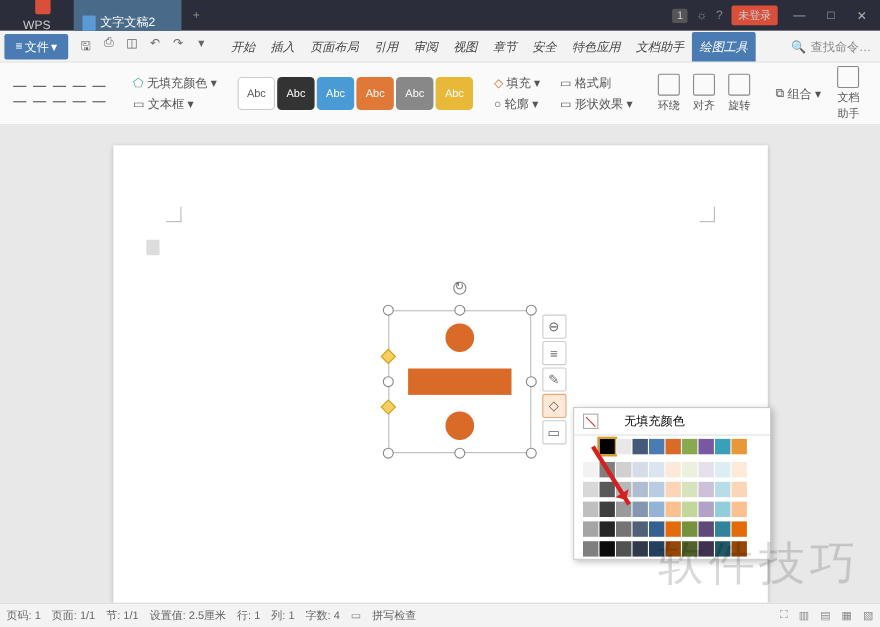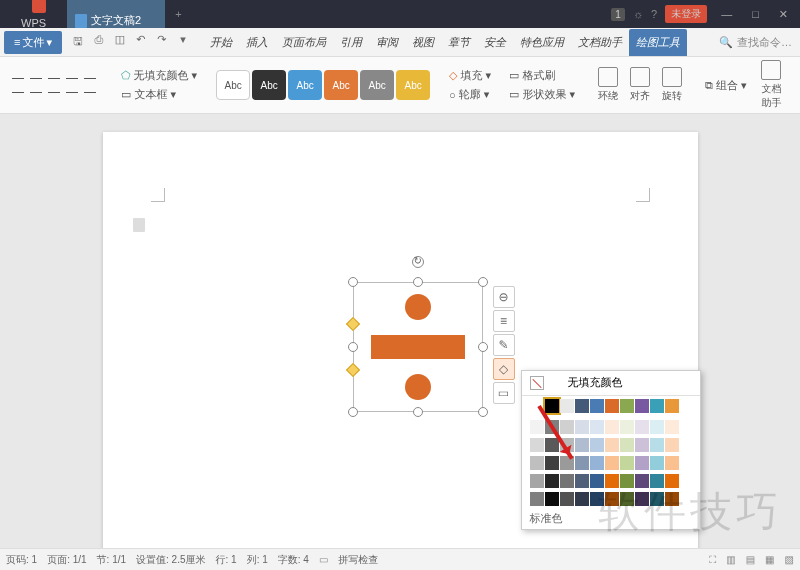--- a/index.html
+++ b/index.html
@@ -344,21 +344,20 @@
             <div class="cp-sw" style="background: rgb(82, 82, 82);"></div>
             <div class="cp-sw" style="background: rgb(48, 58, 74);"></div>
             <div class="cp-sw" style="background: rgb(36, 64, 97);"></div>
             <div class="cp-sw" style="background: rgb(151, 72, 6);"></div>
             <div class="cp-sw" style="background: rgb(79, 98, 40);"></div>
             <div class="cp-sw" style="background: rgb(63, 49, 81);"></div>
             <div class="cp-sw" style="background: rgb(32, 88, 103);"></div>
             <div class="cp-sw" style="background: rgb(151, 72, 6);"></div>
           </div>
         </div>
-      <div class="cp-label">标准色</div>
 
     </div>
   </div>
 </div>
 
 <div class="watermark">软件技巧</div>
 
 <div class="statusbar">
   <span>页码: 1</span>
   <span>页面: 1/1</span>

